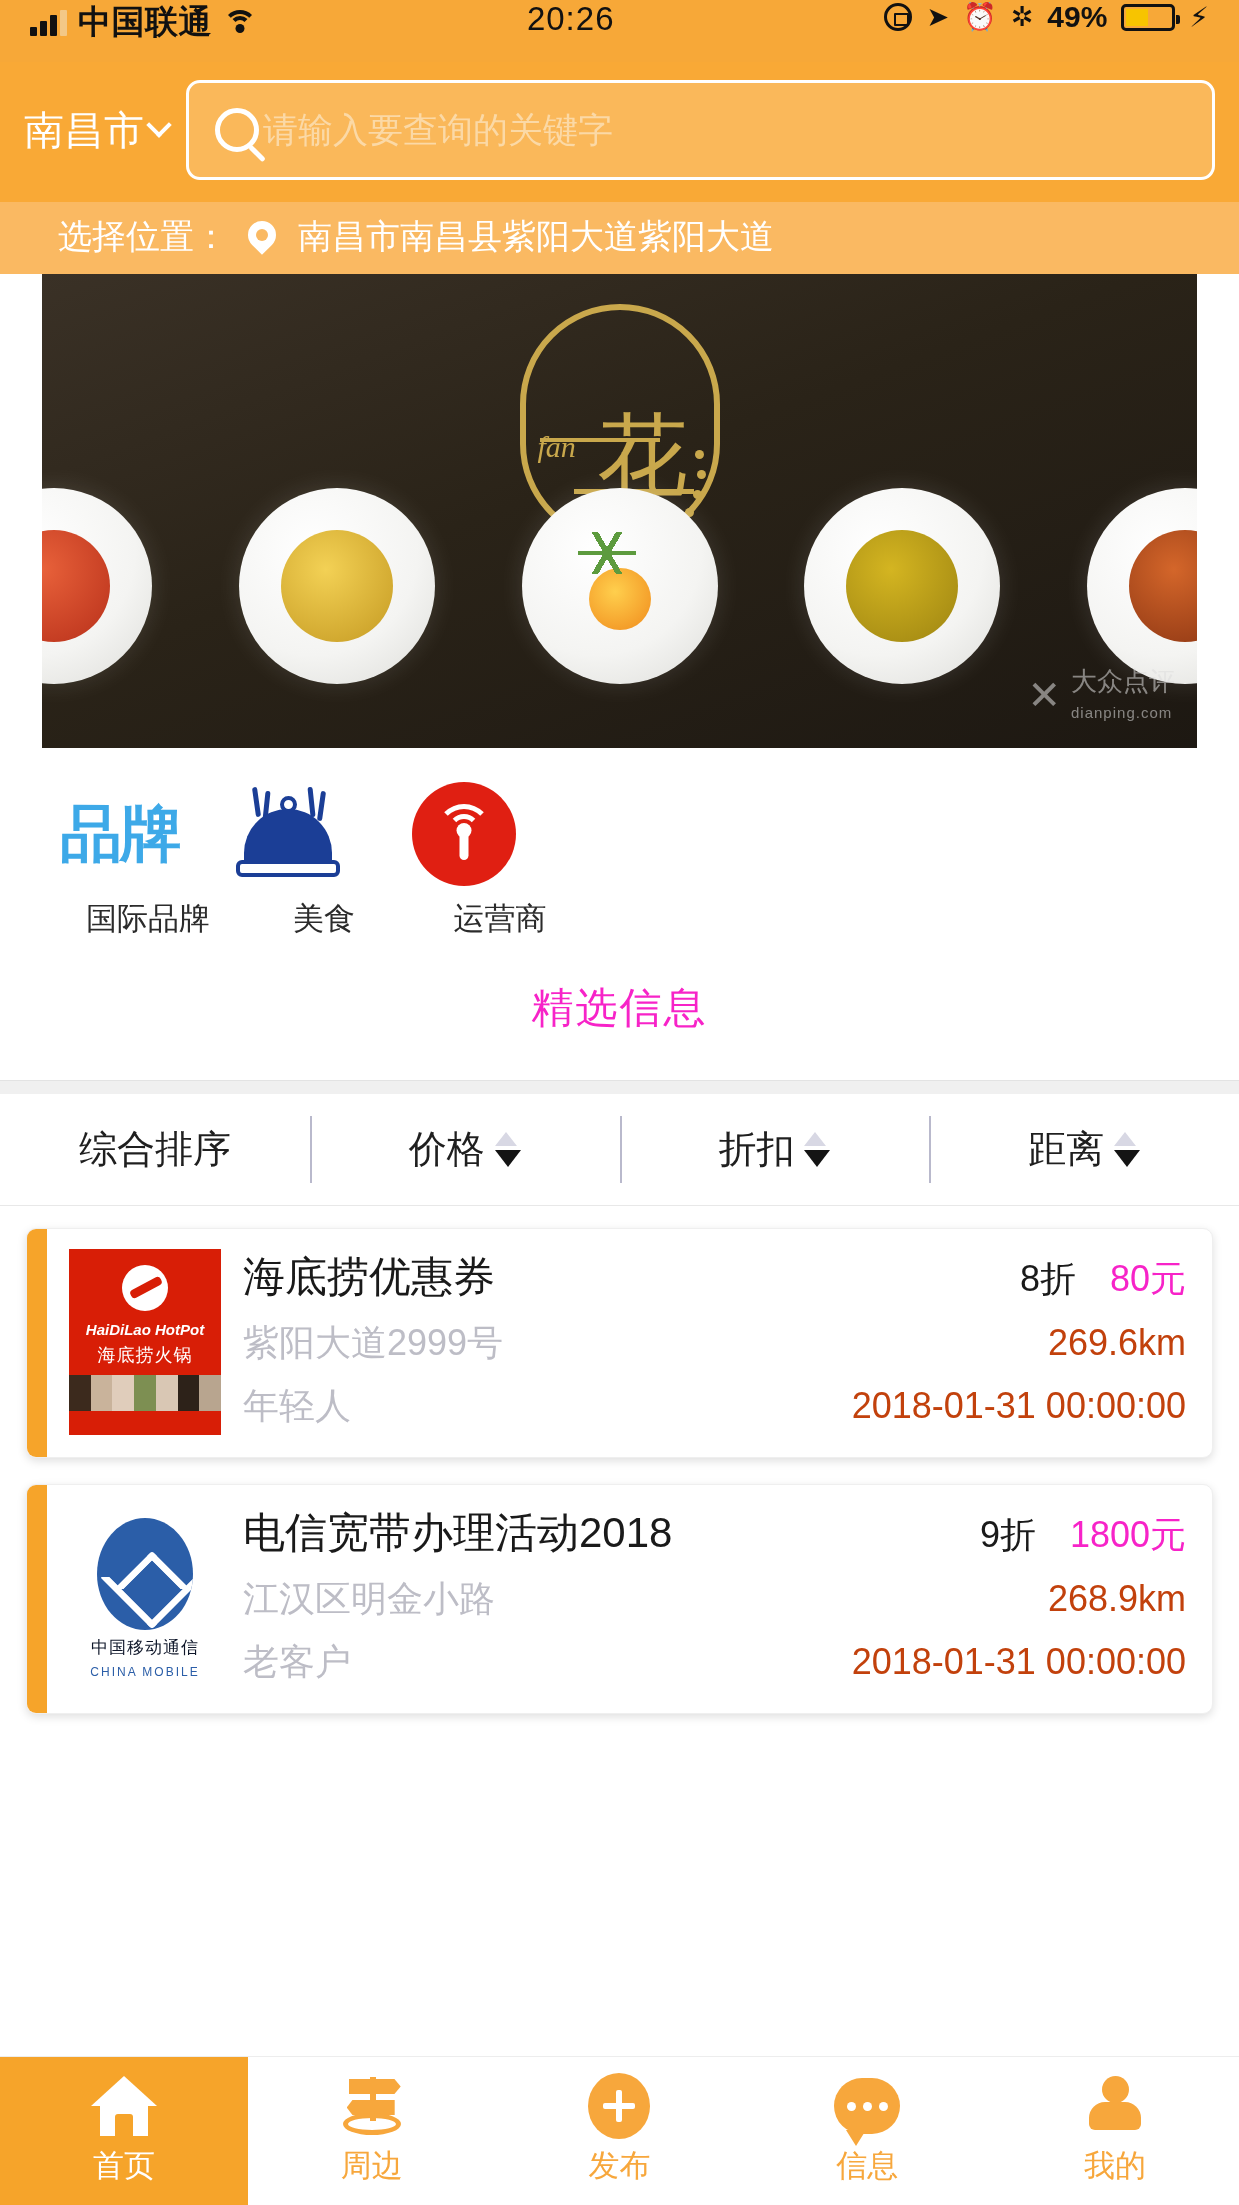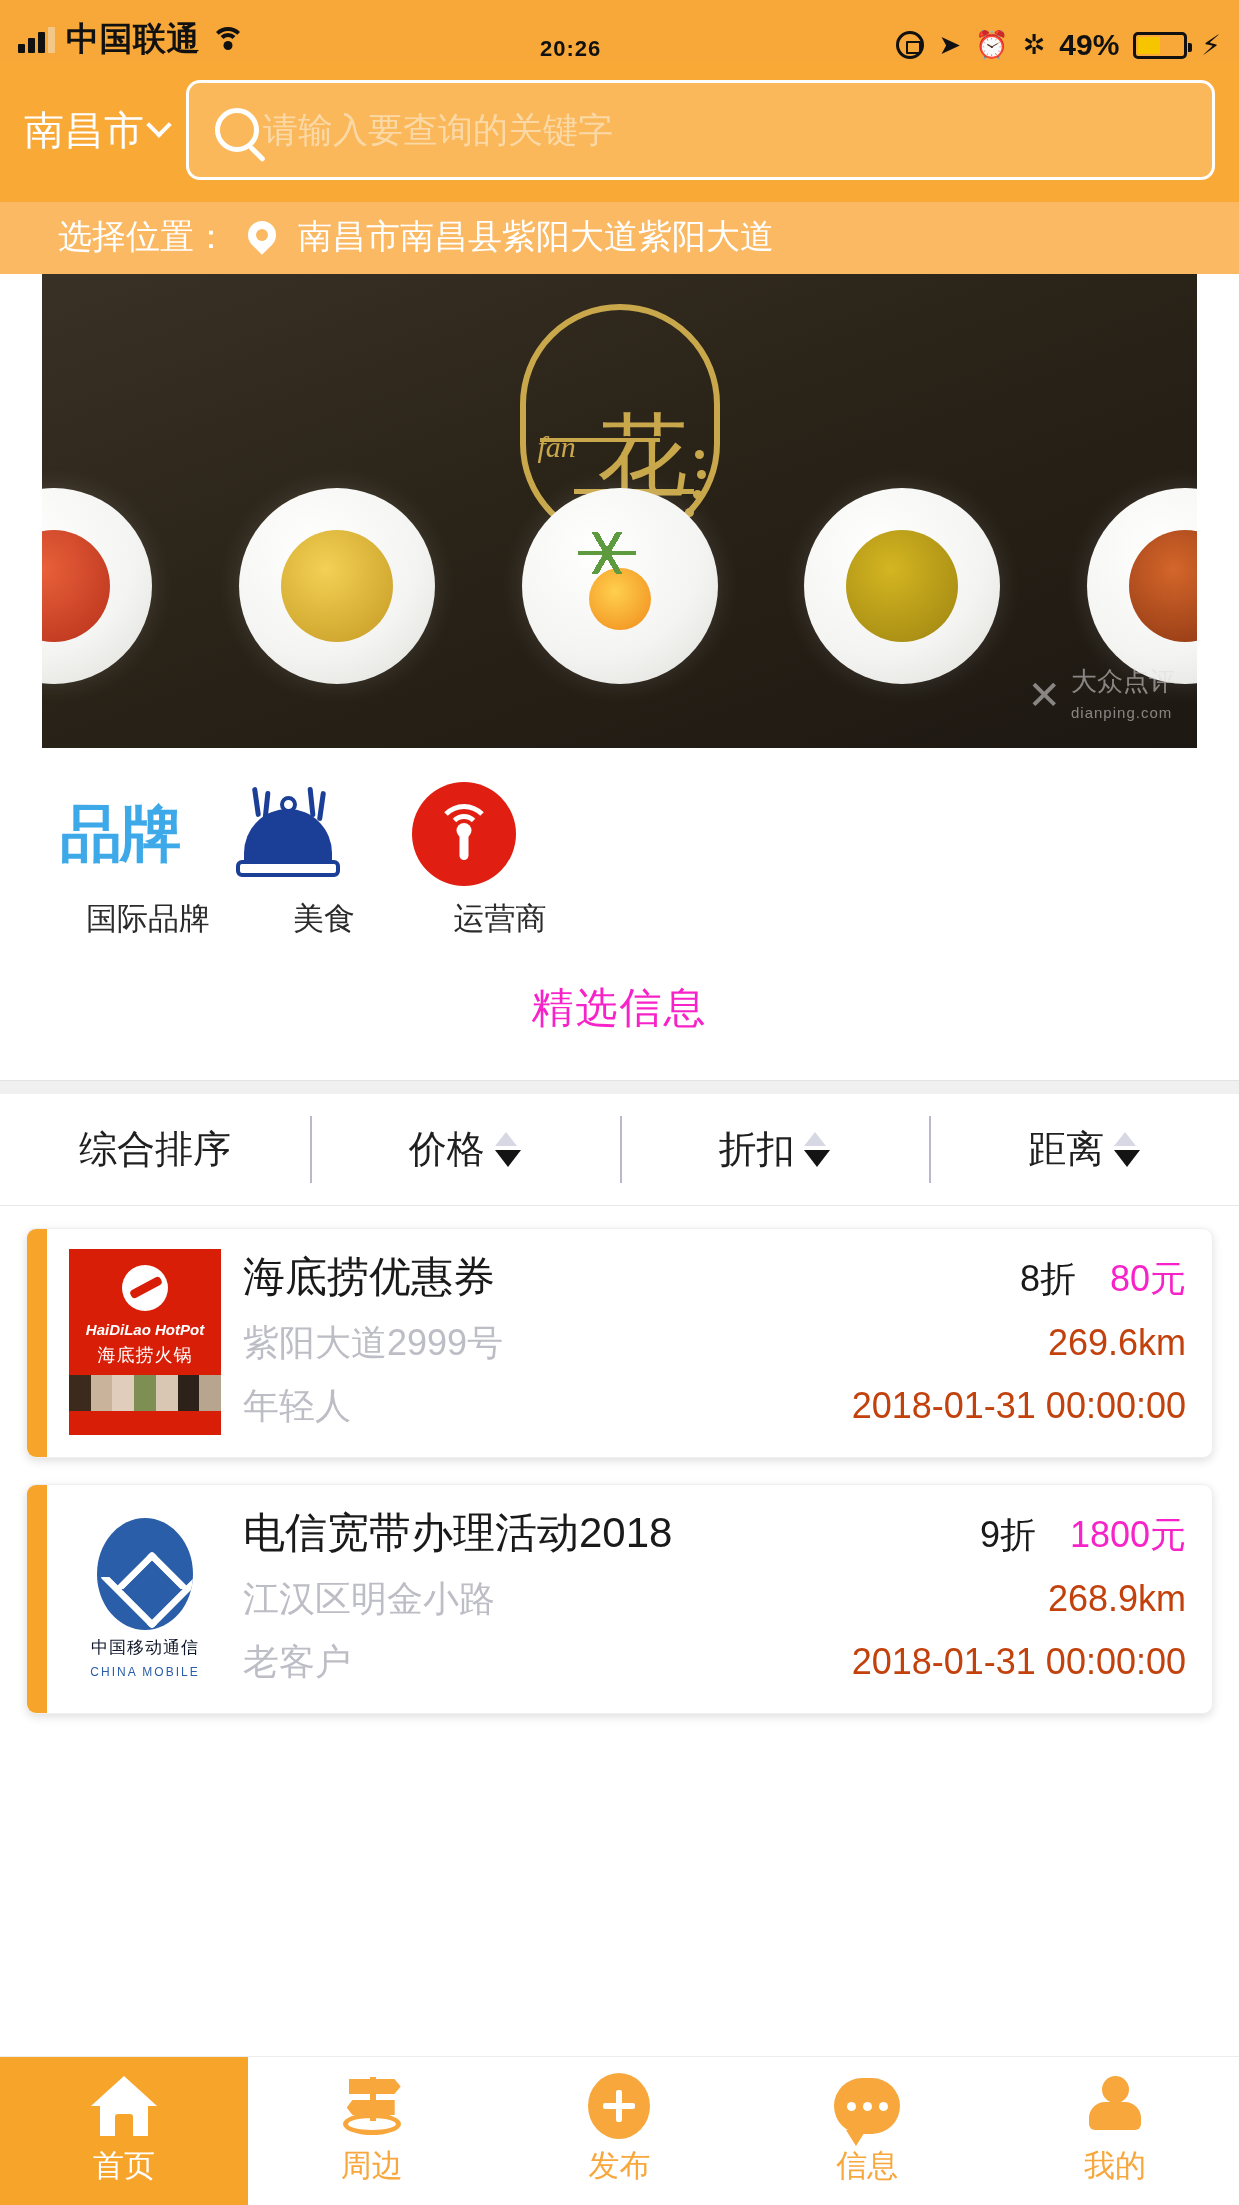--- a/index.html
+++ b/index.html
@@ -7,22 +7,22 @@
     width: 1239px; height: 2205px;
     background: #ffffff;
     font-family: "Liberation Sans", "DejaVu Sans", sans-serif;
     overflow: hidden;
   }
   #app { position: relative; width: 1239px; height: 2205px; background: #fff; }
 
   
   .statusbar {
     height: 62px; background: #F7A838;
-    display: flex; align-items: flex-end;
-    padding: 0 18px; color: #111;
+    display: flex; align-items: flex-start;
+    padding: 0 30px; color: #111;
   }
   .sb-left { display: flex; align-items: center; gap: 11px; }
   .sig { display: flex; align-items: flex-end; gap: 3px; height: 26px; }
   .sig i { display: block; width: 7px; background: #111; border-radius: 1px; }
   .sig i:nth-child(1) { height: 9px; }
   .sig i:nth-child(2) { height: 15px; }
   .sig i:nth-child(3) { height: 21px; }
   .sig i:nth-child(4) { height: 26px; background: #F3C887; }
   .carrier { font-size: 33px; font-weight: bold; letter-spacing: 0.5px; }
   .wifi { position: relative; width: 34px; height: 26px; }
@@ -32,21 +32,21 @@
     border-left-color: transparent; border-right-color: transparent;
     border-radius: 50%;
   }
   .wifi span:nth-child(1) { width: 34px; height: 34px; top: 0; }
   .wifi span:nth-child(2) { width: 21px; height: 21px; top: 6px; }
   .wifi span:nth-child(3) {
     width: 9px; height: 9px; top: 14px; background: #111;
     border: none; border-radius: 50%;
   }
   .sb-center { flex: 1; text-align: center; }
-  .clock { font-size: 22px; font-weight: bold; letter-spacing: 1px; margin-top: 8px; }
+  .clock { font-size: 33px; font-weight: normal; letter-spacing: 1px; margin-top: 8px; }
   .sb-right { display: flex; align-items: center; gap: 14px; }
   .sb-icon { font-size: 27px; line-height: 1; font-weight: bold; }
   .rotlock {
     width: 28px; height: 28px; border: 3px solid #111; border-radius: 50%;
     position: relative;
   }
   .rotlock::after {
     content: ""; position: absolute; left: 7px; top: 7px;
     width: 11px; height: 9px; border: 2px solid #111; border-radius: 1px;
   }

